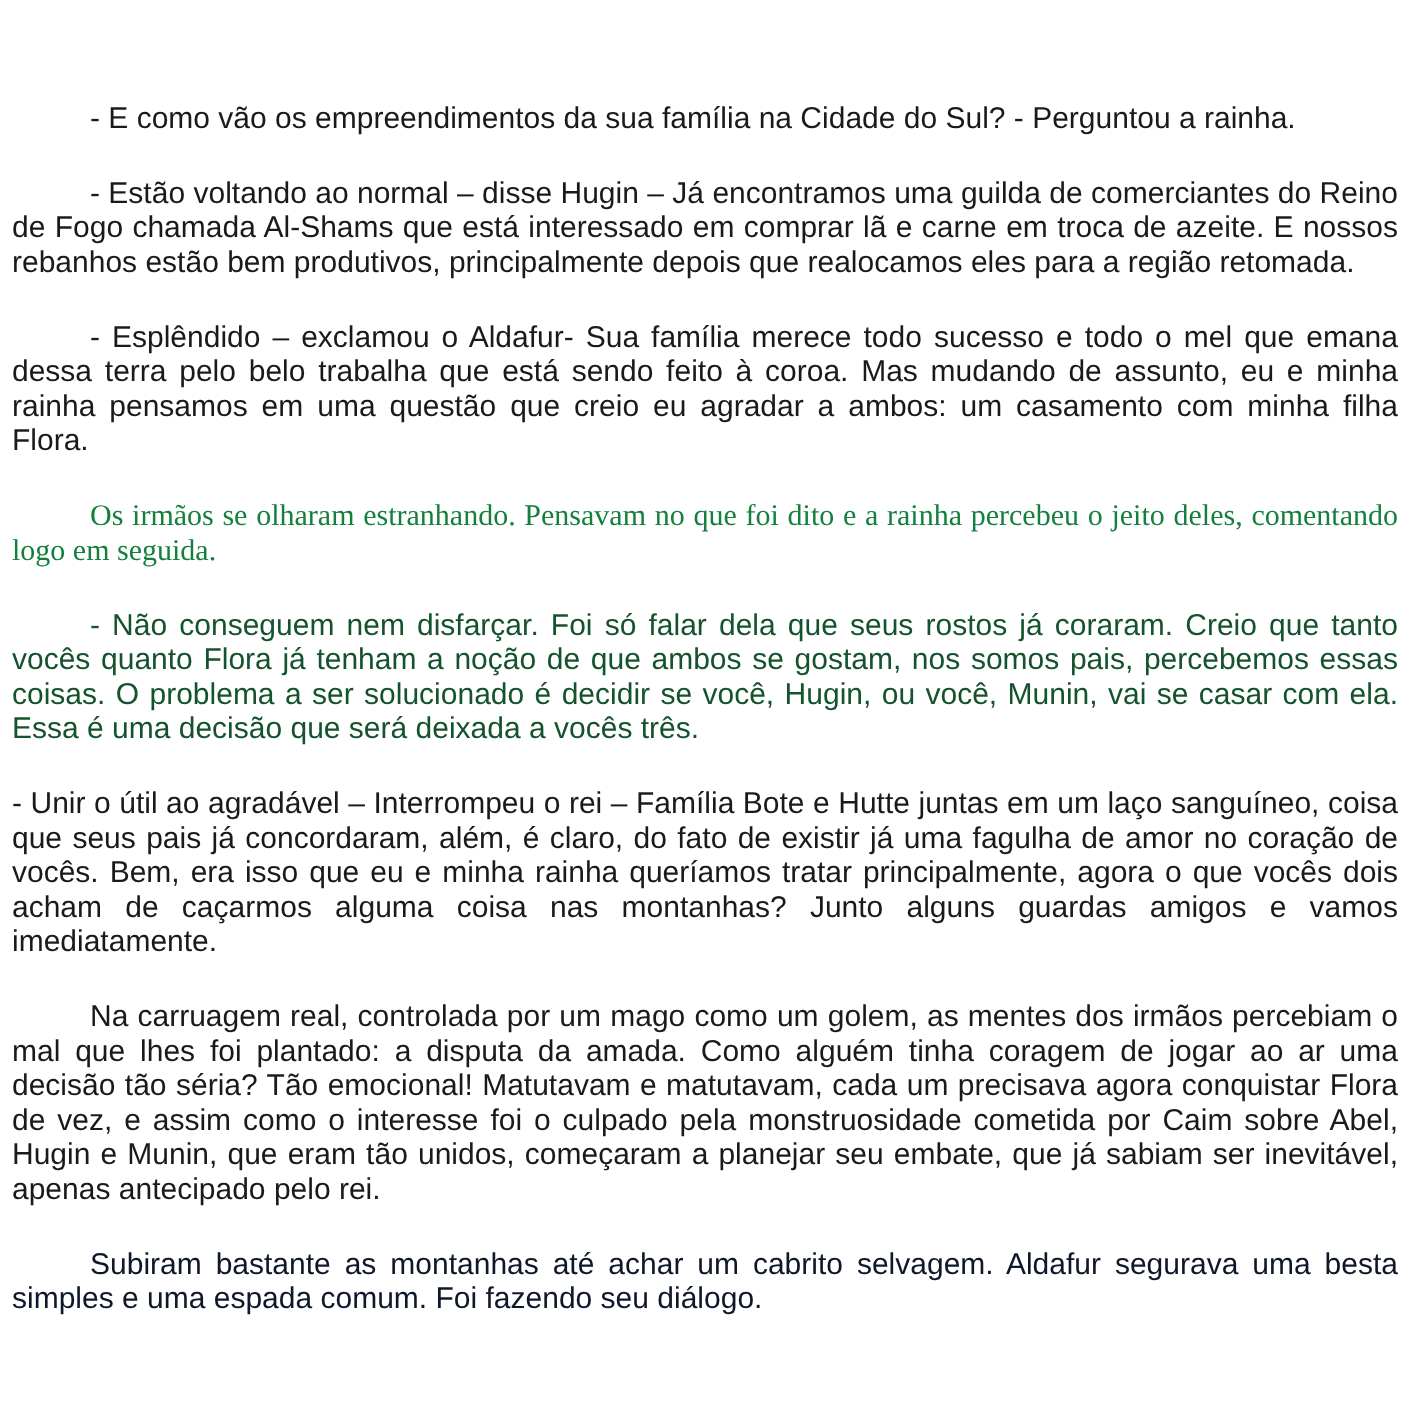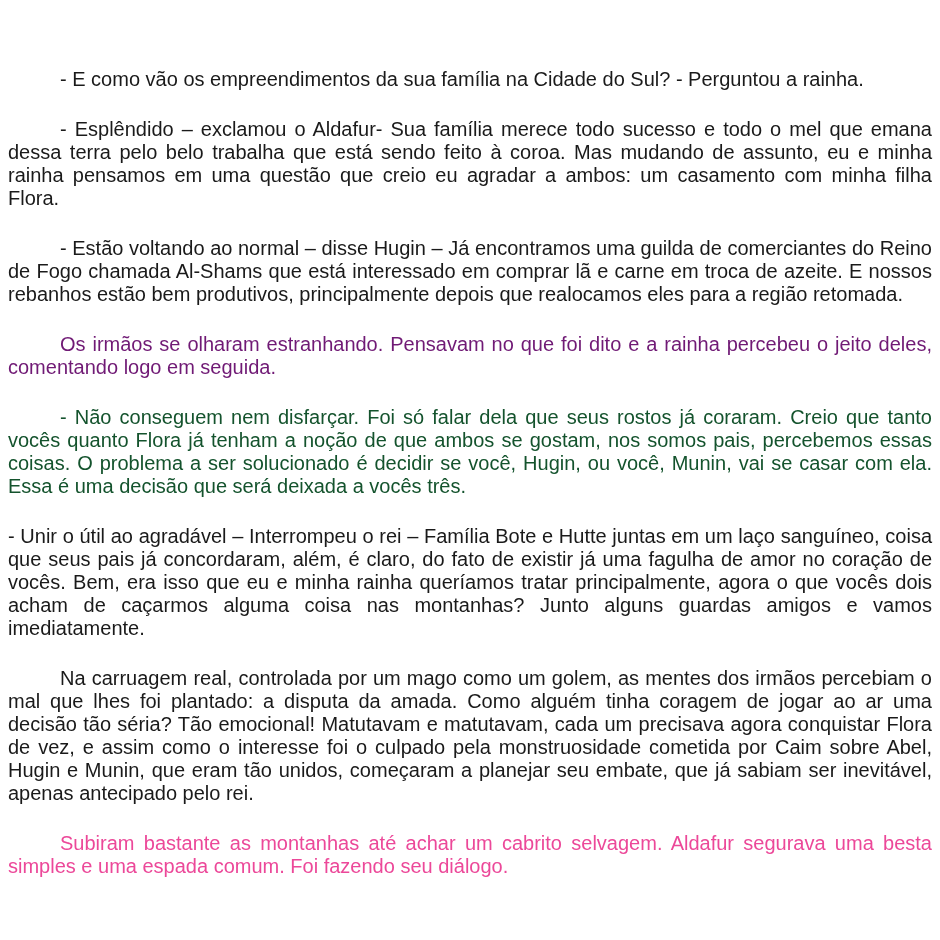--- a/index.html
+++ b/index.html
@@ -35,20 +35,20 @@
   }
   .para:last-child {
     margin-bottom: 0;
   }
 </style>
 </head>
 <body>
 
 <main id="page" class="page" style="background: rgb(255, 255, 255);">
     <p class="para" style="color: rgb(26, 26, 26);">- E como vão os empreendimentos da sua família na Cidade do Sul? - Perguntou a rainha.</p>
+    <p class="para" style="color: rgb(26, 26, 26);">- Estão voltando ao normal – disse Hugin – Já encontramos uma guilda de comerciantes do Reino de Fogo chamada Al-Shams que está interessado em comprar lã e carne em troca de azeite. E nossos rebanhos estão bem produtivos, principalmente depois que realocamos eles para a região retomada.</p>
     <p class="para" style="color: rgb(26, 26, 26);">- Esplêndido – exclamou o Aldafur- Sua família merece todo sucesso e todo o mel que emana dessa terra pelo belo trabalha que está sendo feito à coroa. Mas mudando de assunto, eu e minha rainha pensamos em uma questão que creio eu agradar a ambos: um casamento com minha filha Flora.</p>
-    <p class="para" style="color: rgb(26, 26, 26);">- Estão voltando ao normal – disse Hugin – Já encontramos uma guilda de comerciantes do Reino de Fogo chamada Al-Shams que está interessado em comprar lã e carne em troca de azeite. E nossos rebanhos estão bem produtivos, principalmente depois que realocamos eles para a região retomada.</p>
-    <p class="para" style="color: #701a75;">Os irmãos se olharam estranhando. Pensavam no que foi dito e a rainha percebeu o jeito deles, comentando logo em seguida.</p>
+    <p class="para" style="color: #15803d; font-family: Liberation Serif, serif;">Os irmãos se olharam estranhando. Pensavam no que foi dito e a rainha percebeu o jeito deles, comentando logo em seguida.</p>
     <p class="para" style="color: #14532d;">- Não conseguem nem disfarçar. Foi só falar dela que seus rostos já coraram. Creio que tanto vocês quanto Flora já tenham a noção de que ambos se gostam, nos somos pais, percebemos essas coisas. O problema a ser solucionado é decidir se você, Hugin, ou você, Munin, vai se casar com ela. Essa é uma decisão que será deixada a vocês três.</p>
     <p class="para no-indent" style="color: rgb(26, 26, 26);">- Unir o útil ao agradável – Interrompeu o rei – Família Bote e Hutte juntas em um laço sanguíneo, coisa que seus pais já concordaram, além, é claro, do fato de existir já uma fagulha de amor no coração de vocês. Bem, era isso que eu e minha rainha queríamos tratar principalmente, agora o que vocês dois acham de caçarmos alguma coisa nas montanhas? Junto alguns guardas amigos e vamos imediatamente.</p>
     <p class="para" style="color: rgb(26, 26, 26);">Na carruagem real, controlada por um mago como um golem, as mentes dos irmãos percebiam o mal que lhes foi plantado: a disputa da amada. Como alguém tinha coragem de jogar ao ar uma decisão tão séria? Tão emocional! Matutavam e matutavam, cada um precisava agora conquistar Flora de vez, e assim como o interesse foi o culpado pela monstruosidade cometida por Caim sobre Abel, Hugin e Munin, que eram tão unidos, começaram a planejar seu embate, que já sabiam ser inevitável, apenas antecipado pelo rei.</p>
-    <p class="para" style="color: #ec4899;">Subiram bastante as montanhas até achar um cabrito selvagem. Aldafur segurava uma besta simples e uma espada comum. Foi fazendo seu diálogo.</p>
+    <p class="para" style="color: #0f172a;">Subiram bastante as montanhas até achar um cabrito selvagem. Aldafur segurava uma besta simples e uma espada comum. Foi fazendo seu diálogo.</p>
   </main>
 
 </body></html>

